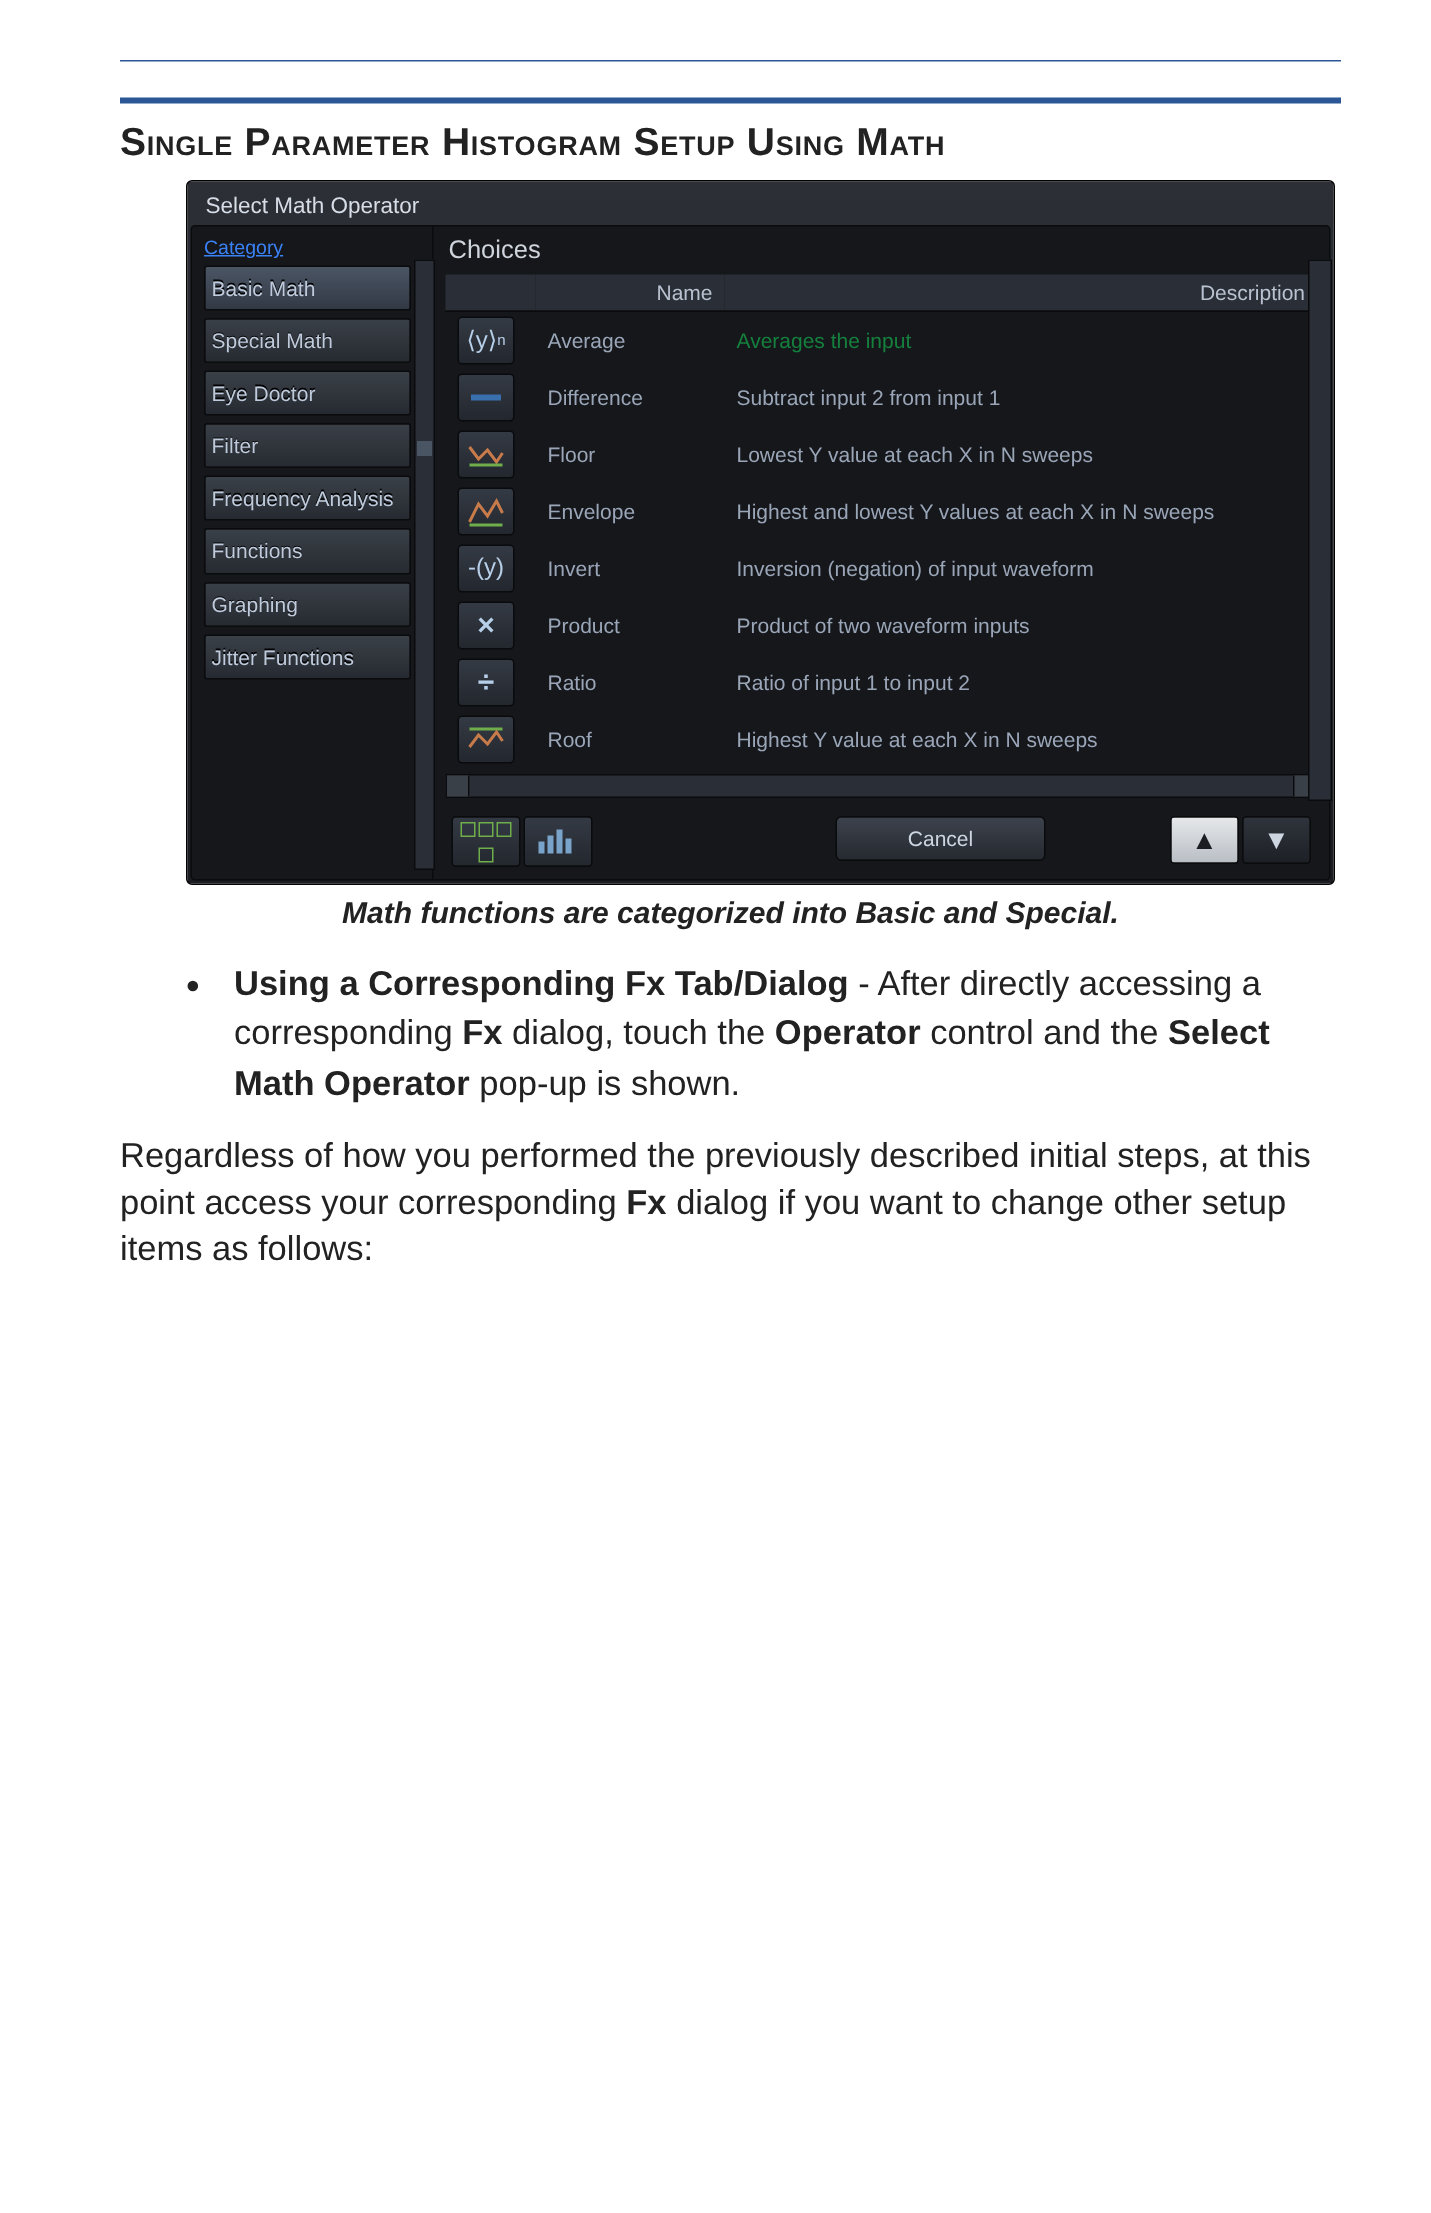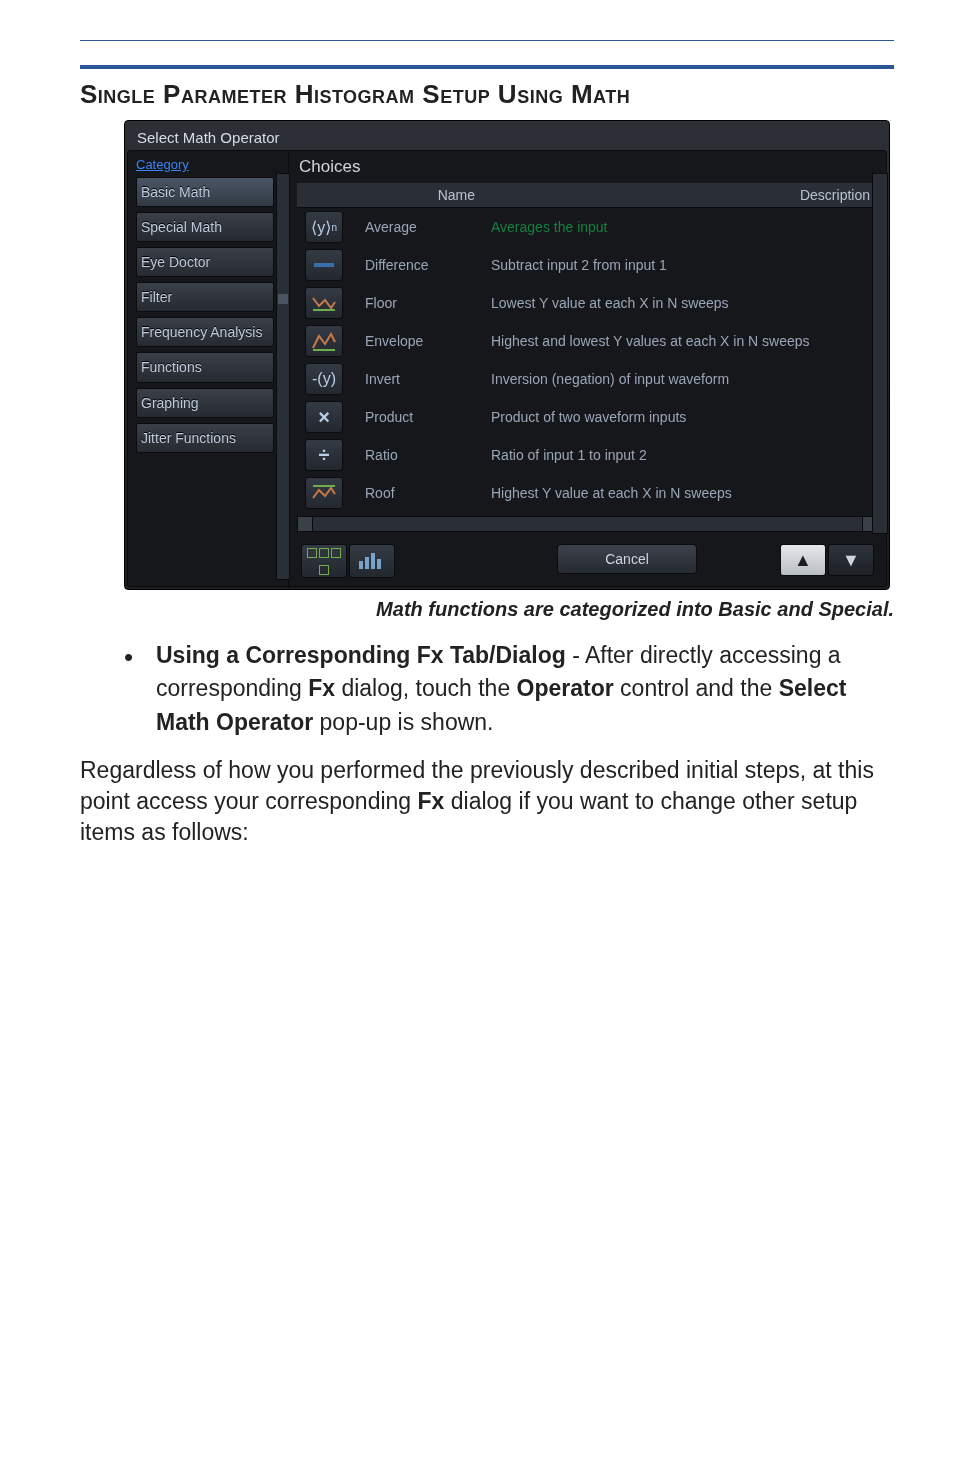--- a/index.html
+++ b/index.html
@@ -32,21 +32,21 @@
   .thumb{width:44px;height:32px;background:linear-gradient(#343a44,#23272e);border:1px solid #0a0b0d;border-radius:3px;display:flex;flex-wrap:wrap;align-items:center;justify-content:center;gap:2px}
   .mini-chart{width:8px;height:8px;border:1px solid #6fae4a}
   .cancel-btn{margin-left:160px;width:140px;height:30px;background:linear-gradient(#3c424c,#262a31);border:1px solid #0a0b0d;border-radius:4px;color:#cdd5e1;font-size:14px}
   .nav-btn{width:44px;height:30px;background:linear-gradient(#e6e8ea,#b9bec5);border:1px solid #0a0b0d;border-radius:3px;display:flex;align-items:center;justify-content:center;font-size:18px;color:#1b1d22}
   .hscroll{height:14px;background:#2a2e36;margin:4px 0 6px;border:1px solid #0a0b0d;position:relative}
   .hscroll::before{content:"";position:absolute;left:0;top:0;bottom:0;width:14px;background:#3a4048;border-right:1px solid #0a0b0d}
   .hscroll::after{content:"";position:absolute;right:0;top:0;bottom:0;width:14px;background:#3a4048;border-left:1px solid #0a0b0d}
   .vscroll{position:absolute;top:22px;bottom:52px;right:-2px;width:14px;background:#2a2e36;border:1px solid #0a0b0d}
   .cat-vscroll{position:absolute;top:22px;bottom:6px;right:-2px;width:12px;background:#2a2e36;border:1px solid #0a0b0d}
   .cat-vscroll .thumb-bar{position:absolute;left:1px;right:1px;top:120px;height:10px;background:#4a5564}
-  .caption{font-style:italic;font-weight:700;text-align:right;font-size:20px;margin:8px 0 18px}
+  .caption{font-style:italic;font-weight:700;text-align:center;font-size:20px;margin:8px 0 18px}
   .blue-hair{height:1px;background:#2b5797;margin:0 0 6px}
 </style>
 </head>
 <body>
 
 <div class="page">
   <div class="blue-hair"></div>
   <div class="blue-rule"></div>
 
   <h1>Single Parameter Histogram Setup Using Math</h1>

